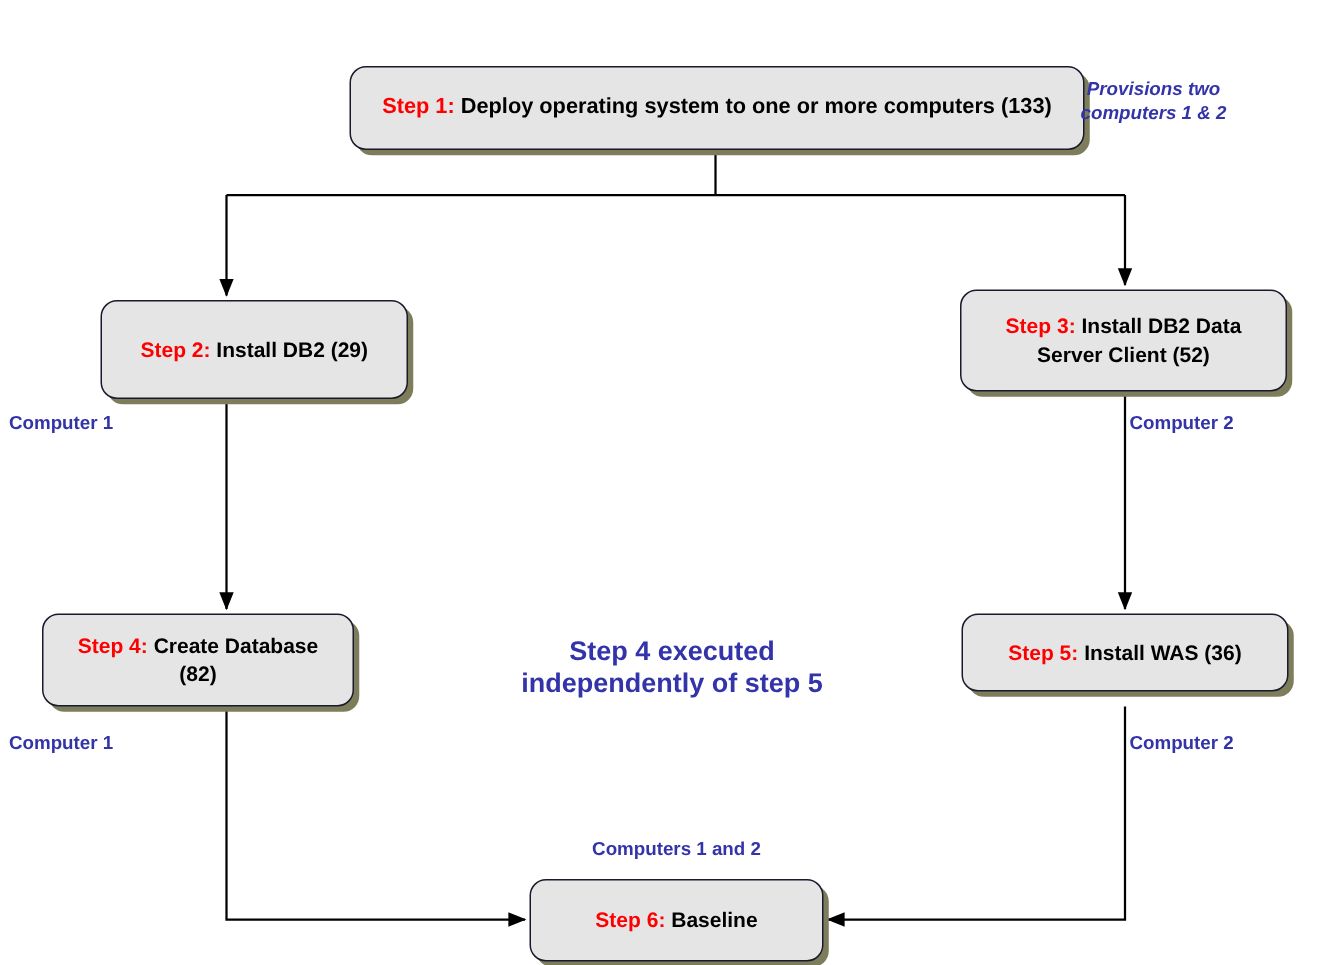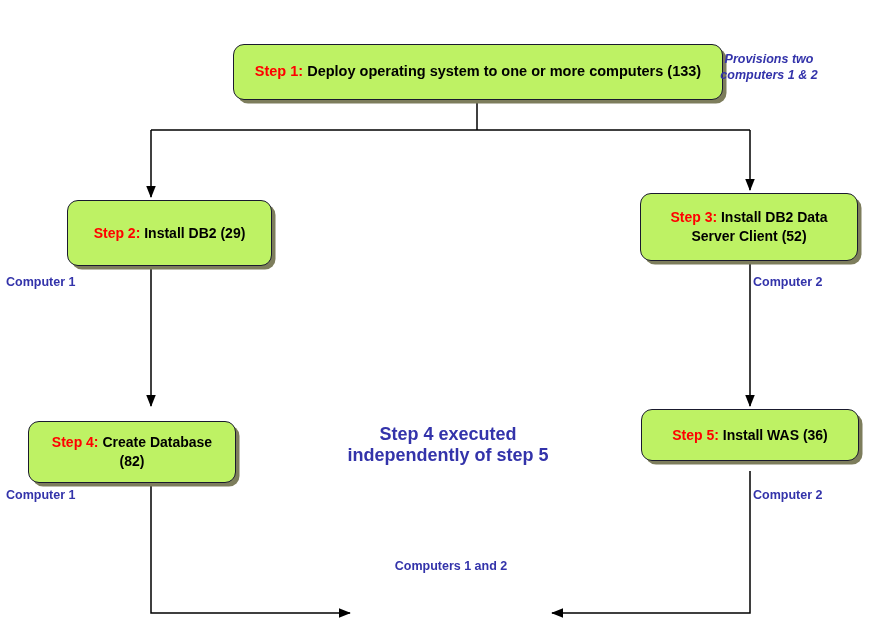--- a/index.html
+++ b/index.html
@@ -25,21 +25,21 @@
     left: 0; top: 0;
     width: 896px;
     height: 643px;
     pointer-events: none;
   }
 
   
   .node {
     position: absolute;
     box-sizing: border-box;
-    background: #bef264;
+    background: #e5e5e5;
     border: 1.6px solid #1a1a2e;
     border-radius: 11px;
     box-shadow: 4px 4px 0 -0.5px #7d7d5c;
     display: flex;
     align-items: center;
     justify-content: center;
     text-align: center;
     color: #000000;
     font-weight: bold;
     line-height: 1.35;
@@ -52,21 +52,21 @@
     color: #000000;
     font-weight: bold;
   }
   .node-inner {
     padding: 0 10px;
   }
 
   #node-step1 { left: 233px; top: 44px;  width: 490px; height: 56px; font-size: 14.5px; }
   #node-step2 { left: 33px;  top: 200px; width: 205px; height: 66px; font-size: 14px; margin-left: 34px; }
   #node-step3 { left: 640px; top: 193px; width: 218px; height: 68px; font-size: 14px; }
-  #node-step4 { left: 28px;  top: 409px; width: 208px; height: 62px; font-size: 14px; margin-top: 12px; }
+  #node-step4 { left: 28px;  top: 409px; width: 208px; height: 62px; font-size: 14px; }
   #node-step5 { left: 641px; top: 409px; width: 218px; height: 52px; font-size: 14px; }
   #node-step6 { left: 353px; top: 586px; width: 196px; height: 55px; font-size: 14px; }
 
   
   .note {
     position: absolute;
     color: #3333aa;
     font-weight: bold;
     font-family: "Liberation Sans", sans-serif;
   }
@@ -165,20 +165,26 @@
     </div>
   </div>
 
   <div class="node" id="node-step5">
     <div class="node-inner">
       <span class="step-label">Step 5: </span>
       <span class="step-body">Install WAS (36)</span>
     </div>
   </div>
 
+  <div class="node" id="node-step6">
+    <div class="node-inner">
+      <span class="step-label">Step 6: </span>
+      <span class="step-body">Baseline</span>
+    </div>
+  </div>
 
   <div class="note" id="note-provisions">Provisions two computers 1 &amp; 2</div>
 
 
 
   <div class="note" id="note-indep45">Step 4 executed independently of step 5</div>
 
   <div class="note" id="note-computer1-a">Computer 1</div>
 
   <div class="note" id="note-computer2-a">Computer 2</div>

